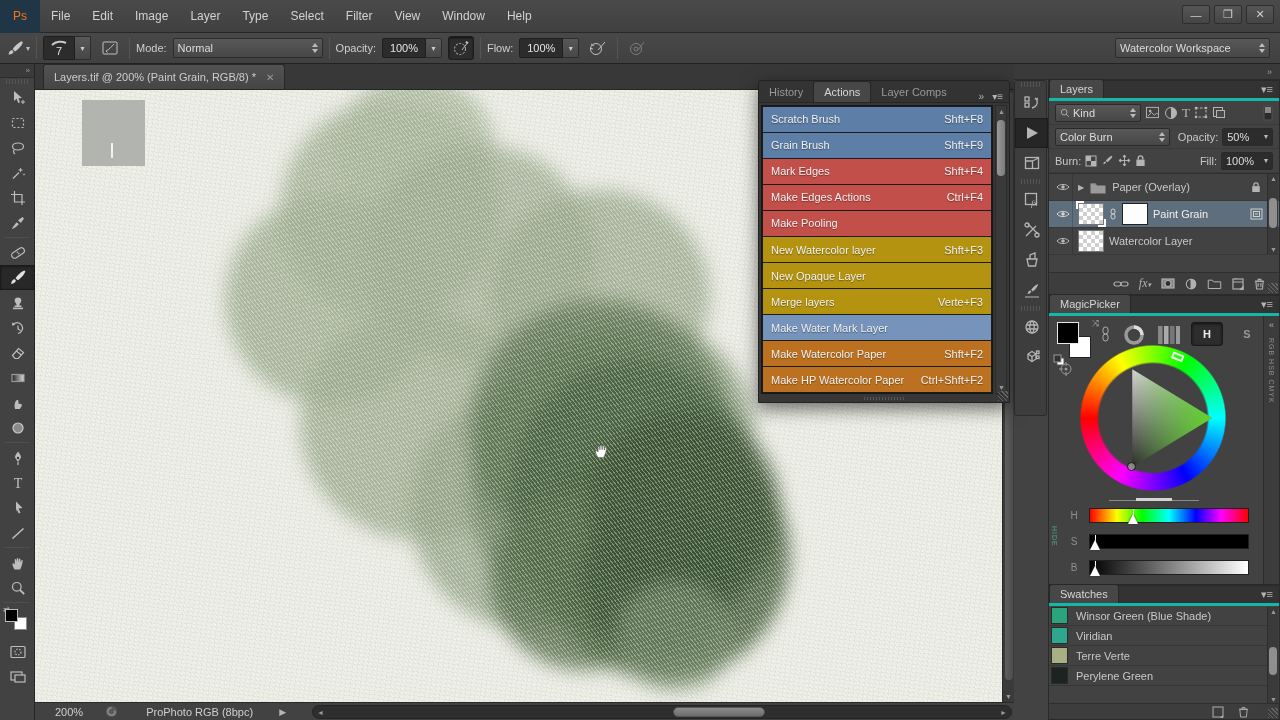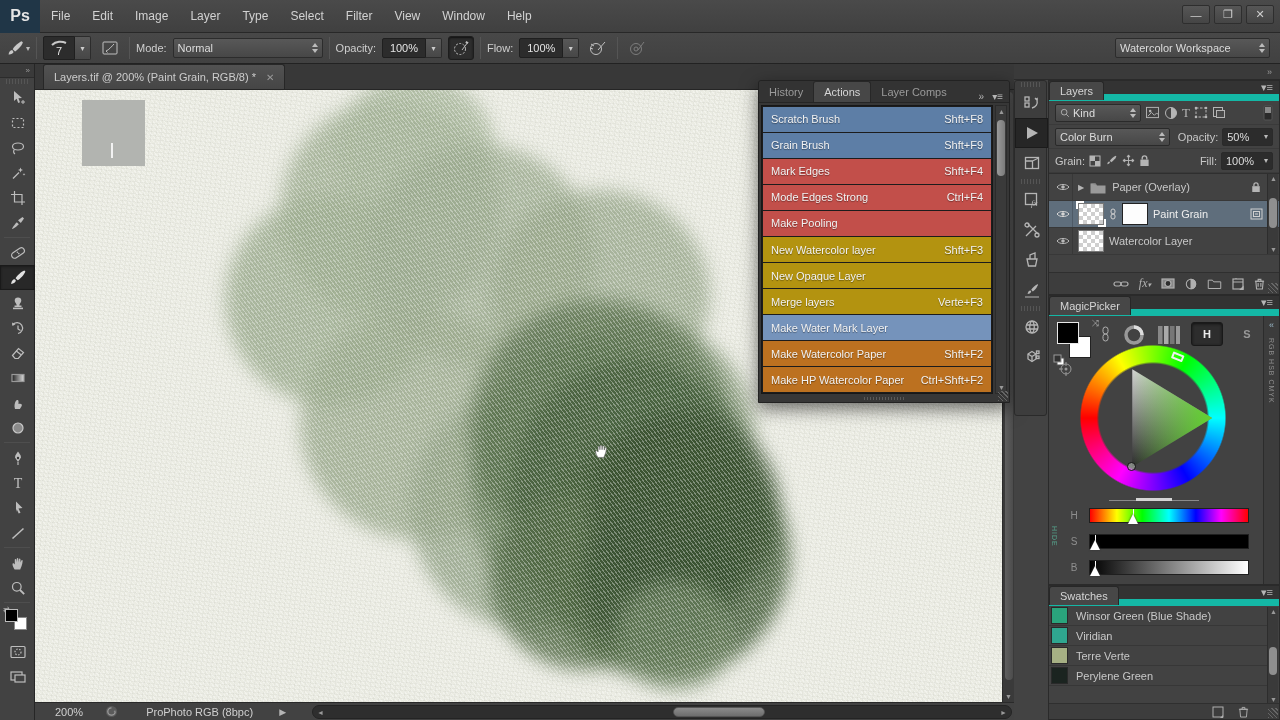--- a/index.html
+++ b/index.html
@@ -4,21 +4,21 @@
 <style>
   *{margin:0;padding:0;box-sizing:border-box}
   html,body{background:#2a2a2a}
   .app{position:relative;width:1280px;height:720px;background:#434343;font-family:"Liberation Sans",sans-serif;font-size:11px;color:#c8c8c8;overflow:hidden;-webkit-user-select:none;user-select:none}
   .abs{position:absolute}
   .row{display:flex;align-items:center}
   svg{display:block}
 
   
   .menubar{left:0;top:0;width:1280px;height:33px;background:linear-gradient(#4a4a4a,#404040);border-bottom:1px solid #282828;display:flex;align-items:center}
-  .pslogo{width:40px;height:33px;background:#203647;color:#e5e5e5;font-weight:bold;font-size:16px;display:flex;align-items:center;justify-content:center}
+  .pslogo{width:40px;height:33px;background:#203647;color:#f97316;font-weight:normal;font-size:12px;display:flex;align-items:center;justify-content:center}
   .menuitem{padding:0 11px;height:33px;display:flex;align-items:center;color:#d2d2d2;font-size:12px;cursor:default}
   .winctl{position:absolute;right:6px;top:5px;display:flex;gap:4px}
   .winbtn{width:28px;height:19px;display:flex;align-items:center;justify-content:center;color:#cfcfcf;font-size:11px;background:linear-gradient(#565656,#454545);border:1px solid #2e2e2e;border-radius:2px}
 
   
   .optbar{left:0;top:33px;width:1280px;height:31px;background:linear-gradient(#484848,#414141);border-bottom:1px solid #222;display:flex;align-items:center;padding-left:6px;gap:6px}
   .vsep{width:1px;height:22px;background:#303030;border-right:1px solid #555}
   .selbox{height:20px;background:linear-gradient(#585858,#474747);border:1px solid #2c2c2c;border-radius:2px;display:flex;align-items:center;padding:0 4px;color:#dcdcdc}
   .updown{margin-left:auto;display:flex;flex-direction:column;gap:2px;padding-left:6px}
   .updown i{width:0;height:0;border-left:3.5px solid transparent;border-right:3.5px solid transparent}
@@ -89,21 +89,21 @@
   .istrip .icon.active{background:#262626;box-shadow:inset 0 0 0 1px #1b1b1b}
   .istrip svg{stroke:#b5b5b5;fill:none;stroke-width:1.3}
   .istrip .f{fill:#b5b5b5;stroke:none}
 
   
   .dockstrip{left:1014px;top:64px;width:266px;height:16px;background:#3a3a3a;border-bottom:1px solid #2a2a2a;display:flex;align-items:center;justify-content:flex-end;padding-right:8px;color:#9a9a9a;font-size:9px}
   .panel{background:#424242;border:1px solid #2a2a2a}
   .layers{left:1048px;top:80px;width:232px;height:215px}
   .mpicker{left:1048px;top:295px;width:232px;height:290px}
   .swatches{left:1048px;top:585px;width:232px;height:135px}
-  .ph2{height:20px;background:#333;display:flex;border-bottom:7px solid #14b8a6}
+  .ph2{height:20px;background:#333;display:flex;align-items:flex-end;border-bottom:3px solid #14b8a6}
   .ph2 .ptab{height:19px;font-size:11px}
   .minisel{height:18px;background:linear-gradient(#585858,#474747);border:1px solid #2a2a2a;border-radius:2px;display:flex;align-items:center;padding:0 4px;color:#ddd}
   .lrow{height:24px;display:flex;align-items:center;padding:0 6px;gap:4px;border-bottom:1px solid #3a3a3a}
   .licon{color:#b5b5b5;display:flex;align-items:center;justify-content:center}
   .llist{border-top:1px solid #2f2f2f}
   .layerrow{height:27px;display:flex;align-items:center;gap:5px;padding:0 4px;border-bottom:1px solid #383838;background:#424242}
   .layerrow.sel{background:#5f6e7c}
   .eyebox{width:20px;height:100%;display:flex;align-items:center;justify-content:center;border-right:1px solid #383838}
   .thumb-check{width:26px;height:22px;border:1px solid #777;background-color:#fff;background-image:linear-gradient(45deg,#cfcfcf 25%,transparent 25%,transparent 75%,#cfcfcf 75%),linear-gradient(45deg,#cfcfcf 25%,transparent 25%,transparent 75%,#cfcfcf 75%);background-size:8px 8px;background-position:0 0,4px 4px}
   .thumb-white{width:26px;height:22px;border:1px solid #222;background:#fdfdfd}
@@ -475,21 +475,21 @@
         </div>
       <div class="abtn" style="background-color: rgb(93, 126, 166);">
           <span>Grain Brush</span>
           <span class="sc">Shft+F9</span>
         </div>
       <div class="abtn" style="background-color: rgb(194, 79, 74);">
           <span>Mark Edges</span>
           <span class="sc">Shft+F4</span>
         </div>
       <div class="abtn" style="background-color: rgb(194, 79, 74);">
-          <span>Mode Edges Strong</span>
+          <span>Make Edges Actions</span>
           <span class="sc">Ctrl+F4</span>
         </div>
       <div class="abtn" style="background-color: rgb(194, 79, 74);">
           <span>Make Pooling</span>
           <span class="sc"></span>
         </div>
       <div class="abtn" style="background-color: rgb(179, 147, 16);">
           <span>New Watercolor layer</span>
           <span class="sc">Shft+F3</span>
         </div>
@@ -654,21 +654,21 @@
             <i class="d"></i>
           </span>
       </div>
       <span style="margin-left:4px">Opacity:</span>
       <div class="minisel" style="margin-left:auto;width:52px;background:#2c2c2c">
         <span>50%</span>
         <span style="margin-left:auto;font-size:8px;color:#bbb">▾</span>
       </div>
     </div>
     <div class="lrow">
-      <span>Grain:</span>
+      <span>Burn:</span>
       <span class="licon">
           <svg width="12" height="12" viewBox="0 0 12 12">
             <rect x="1" y="1" width="5" height="5" fill="#b5b5b5"></rect>
             <rect x="6" y="6" width="5" height="5" fill="#b5b5b5"></rect>
             <rect x="1" y="1" width="10" height="10" stroke="#b5b5b5" fill="none"></rect>
           </svg>
         </span>
       <span class="licon">
           <svg width="13" height="13" viewBox="0 0 16 16">
             <path d="M13 2c-2.5 1-6 4.5-7 6.3l1.7 1.7C9.5 9 13 5.5 14 3z" fill="#b5b5b5"></path>

